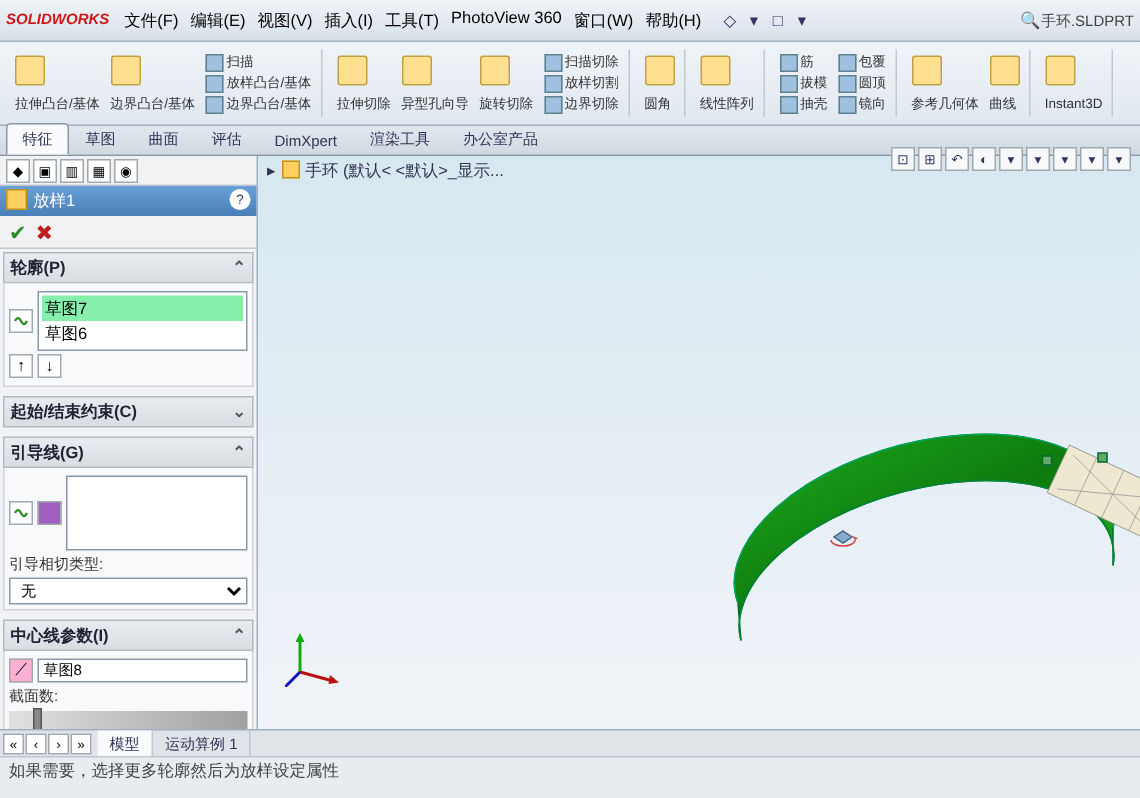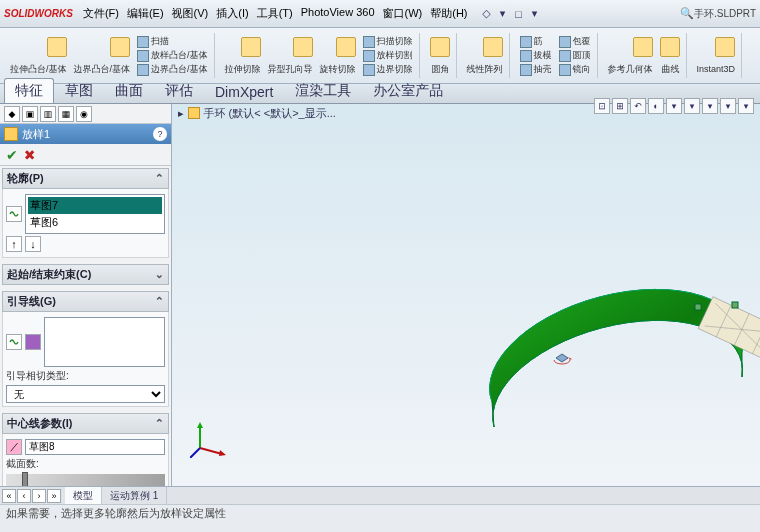--- a/index.html
+++ b/index.html
@@ -9,51 +9,51 @@
 .titlebar .logo{color:#d01818;font-weight:bold;font-style:italic;font-size:10px;margin-right:6px}
 .titlebar .menus{display:flex;gap:0}
 .titlebar .menu{padding:1px 4px;cursor:pointer}
 .titlebar .spacer{flex:1}
 .titlebar .filename{color:#444;font-size:10px}
 .titlebar .qat{display:flex;gap:2px;margin-left:8px}
 .titlebar .qat span{width:14px;height:14px;display:flex;align-items:center;justify-content:center;color:#336}
 
 .ribbon{height:56px;background:linear-gradient(#f0f4f8,#e0e8f0);border-bottom:1px solid #a0b0c0;display:flex;align-items:center;padding:2px 4px;gap:4px;overflow:hidden}
 .rgroup{display:flex;flex-direction:column;align-items:center;padding:2px 4px;border-right:1px solid #c0c8d0}
-.rgroup .bigbtn{display:flex;flex-direction:column;align-items:flex-end;gap:8px;padding:2px;cursor:pointer}
+.rgroup .bigbtn{display:flex;flex-direction:column;align-items:flex-start;gap:8px;padding:2px;cursor:pointer}
 .rgroup .bigbtn .ico{width:20px;height:20px;background:#ffe090;border:1px solid #c0a040;border-radius:2px}
 .rgroup .bigbtn .lbl{font-size:9px;color:#333;line-height:1.1;text-align:center}
 .rgroup .smallbtns{display:flex;flex-direction:column;gap:1px}
 .rgroup .smallbtn{display:flex;align-items:flex-end;gap:2px;padding:0 2px;cursor:pointer}
 .rgroup .smallbtn .ico{width:12px;height:12px;background:#a0c0e0;border:1px solid #608090}
 .rgroup .smallbtn .lbl{font-size:9px;color:#333;white-space:nowrap}
 
 .tabs{height:20px;background:linear-gradient(#e0e8f0,#d0d8e0);display:flex;align-items:flex-end;padding:0 4px;border-bottom:1px solid #8898a8}
-.tab{padding:3px 10px;font-size:14px;color:#335;cursor:pointer;border:1px solid transparent;border-bottom:none}
+.tab{padding:3px 10px;font-size:10px;color:#335;cursor:pointer;border:1px solid transparent;border-bottom:none}
 .tab.active{background:#f8fafc;border-color:#8898a8;border-radius:3px 3px 0 0}
 
 .mainrow{flex:1;display:flex;min-height:0}
 
 .leftpanel{width:172px;background:#f0f2f4;border-right:1px solid #a0b0c0;display:flex;flex-direction:column}
 .lp-iconrow{height:20px;display:flex;align-items:center;gap:2px;padding:2px 4px;border-bottom:1px solid #c0c8d0}
 .lp-iconrow .ico{width:16px;height:16px;border:1px solid #a0a8b0;background:#fff;cursor:pointer;display:flex;align-items:center;justify-content:center;font-size:9px}
-.lp-title{height:20px;background:linear-gradient(#6aa0d8,#4a80b8);color:#fff;display:flex;align-items:center;padding:2px 4px;gap:4px}
+.lp-title{height:20px;background:linear-gradient(#6aa0d8,#4a80b8);color:#fff;display:flex;align-items:flex-start;padding:2px 4px;gap:4px}
 .lp-title .ico{width:14px;height:14px;background:#ffd060;border:1px solid #c09020}
 .lp-title .qmark{margin-left:auto;width:14px;height:14px;background:#fff;border-radius:50%;color:#336;text-align:center;line-height:14px;font-size:9px}
 .lp-confirm{height:22px;display:flex;align-items:center;gap:6px;padding:2px 6px;border-bottom:1px solid #c0c8d0}
 .lp-confirm .ok{color:#2a8a2a;font-size:14px;cursor:pointer}
 .lp-confirm .no{color:#c02020;font-size:14px;cursor:pointer}
 .lp-body{flex:1;overflow-y:auto;padding:2px}
 .section{margin-bottom:6px}
 .sechead{background:linear-gradient(#e8ecf0,#d8dde2);padding:2px 4px;font-size:10px;font-weight:bold;color:#223;display:flex;align-items:center;border:1px solid #b0b8c0}
 .sechead .exp{margin-left:auto;color:#556}
 .secbody{padding:3px;background:#f8f9fa;border:1px solid #d0d4d8;border-top:none}
 .listbox{background:#fff;border:1px solid #8898a8;min-height:40px;padding:2px;font-size:10px}
 .listbox .item{padding:1px 2px}
-.listbox .item.sel{background:#0f766e}
+.listbox .item.sel{background:#86efac}
 .rowctl{display:flex;align-items:center;gap:3px;margin:2px 0}
 .rowctl .ico{width:16px;height:16px;background:#fff;border:1px solid #a0a8b0;display:flex;align-items:center;justify-content:center}
 .rowctl .ico.green svg{stroke:#2a8a2a}
 .rowctl .ico.purple{background:#a060c0}
 .txtfield{flex:1;background:#fff;border:1px solid #8898a8;padding:1px 3px;font-size:10px;height:16px}
 .ddl{width:100%;background:#fff;border:1px solid #8898a8;padding:1px 3px;font-size:10px;height:18px}
 .label{font-size:10px;color:#333;margin:2px 0}
 .slider{width:100%;height:14px;background:linear-gradient(to right,#e0e0e0,#a0a0a0);margin:3px 0;position:relative}
 .slider .thumb{position:absolute;left:10%;top:-2px;width:6px;height:18px;background:#888;border:1px solid #555}
 .footersmall{display:flex;align-items:center;gap:2px;margin-top:2px}

